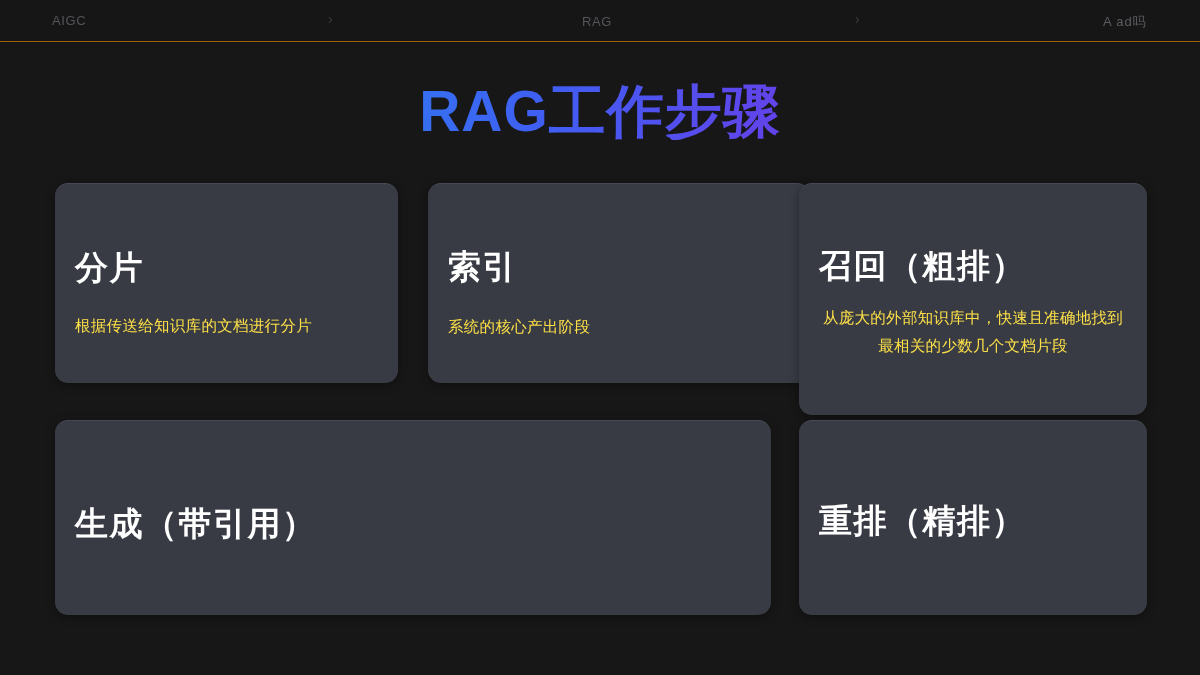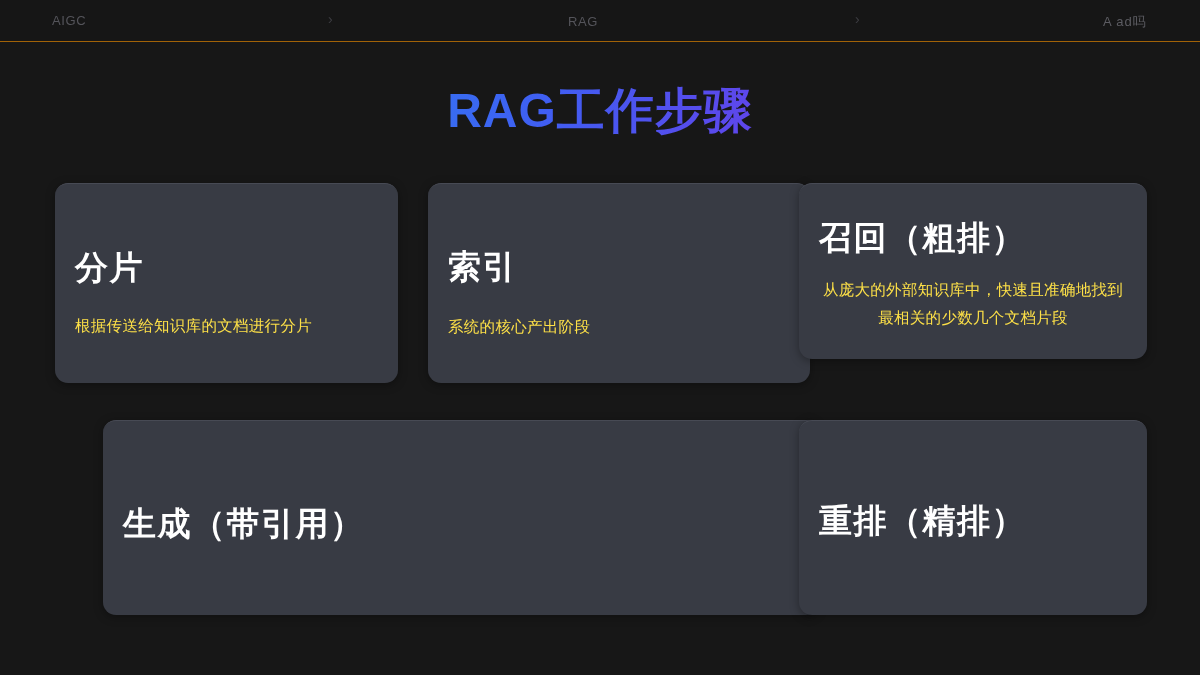--- a/index.html
+++ b/index.html
@@ -32,32 +32,32 @@
   .crumb {
     position: absolute;
     font-size: 13px;
     letter-spacing: 0.6px;
     color: #54545a;
     white-space: nowrap;
     text-align: center;
   }
   .crumb-1   { left: 52px;  top: 13px; }
   .sep-1     { left: 328px; top: 11px; font-size: 14px; color: #3d3d42; }
-  .crumb-2   { left: 568px; top: 14px; text-align: right; }
+  .crumb-2   { left: 582px; top: 14px; text-align: right; }
   .sep-2     { left: 855px; top: 11px; font-size: 14px; color: #3d3d42; }
   .crumb-3   { left: 1103px;top: 13px; color: #5c5c62; letter-spacing: 0.9px; }
 
   
   .title {
     position: absolute;
     top: 82px;
     left: 0;
     width: 1200px;
     text-align: center;
-    font-size: 48px;
+    font-size: 57px;
     font-weight: bold;
     letter-spacing: 1px;
     line-height: 58px;
     background-image: linear-gradient(100deg,
         #1ea6ec 0%,
         #2e7ef0 26%,
         #3f5ff2 45%,
         #6b3ce8 70%,
         #9b33ea 100%);
     -webkit-background-clip: text;
@@ -95,22 +95,22 @@
     font-weight: normal;
     color: #fde047;
     line-height: 28px;
     text-align: center;
     letter-spacing: 0.3px;
   }
 
   
   #card-chunking { left: 55px;  top: 183px; width: 343px; height: 200px; }
   #card-indexing { left: 428px; top: 183px; width: 382px; height: 200px; }
-  #card-recall   { left: 799px; top: 183px; width: 348px; height: 176px; }
-  #card-generation { left: 55px; top: 420px; width: 716px; height: 195px; margin-left: 48px; }
+  #card-recall   { left: 799px; top: 183px; width: 348px; height: 232px; }
+  #card-generation { left: 55px; top: 420px; width: 716px; height: 195px; }
   #card-rerank   { left: 799px; top: 420px; width: 348px; height: 195px; gap: 16px; }
 
   
   #card-chunking .card-title,
   #card-indexing .card-title { margin-top: 18px; }
   #card-recall .card-title   { margin-top: 4px; }
   #card-generation .card-title { margin-top: 12px; }
   #card-rerank .card-title   { margin-top: 6px; }
 
   #card-recall .card-desc,

